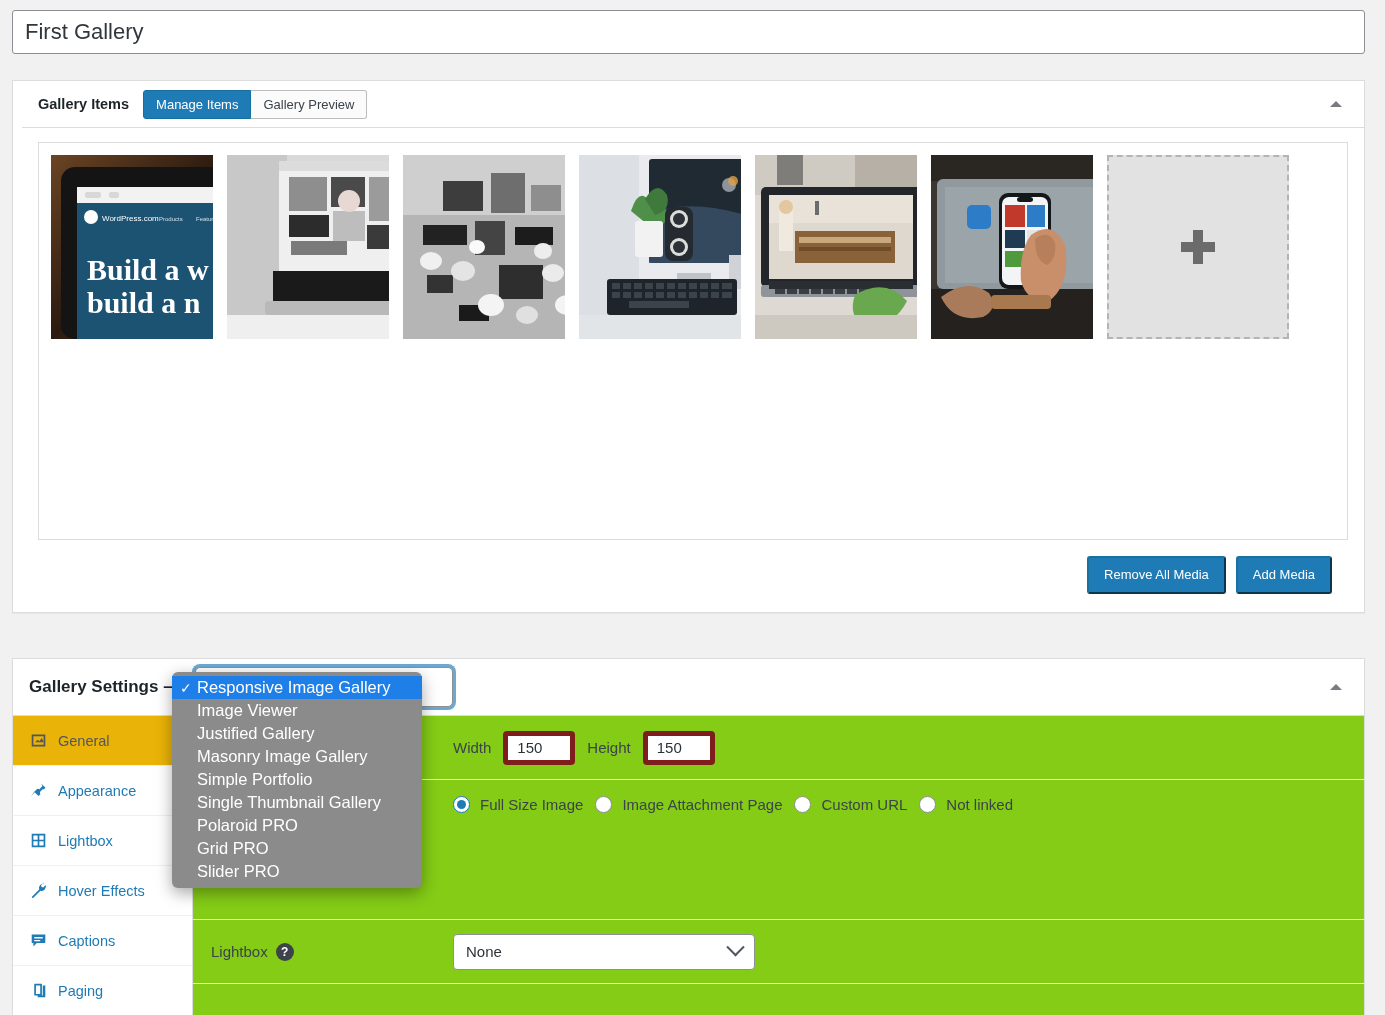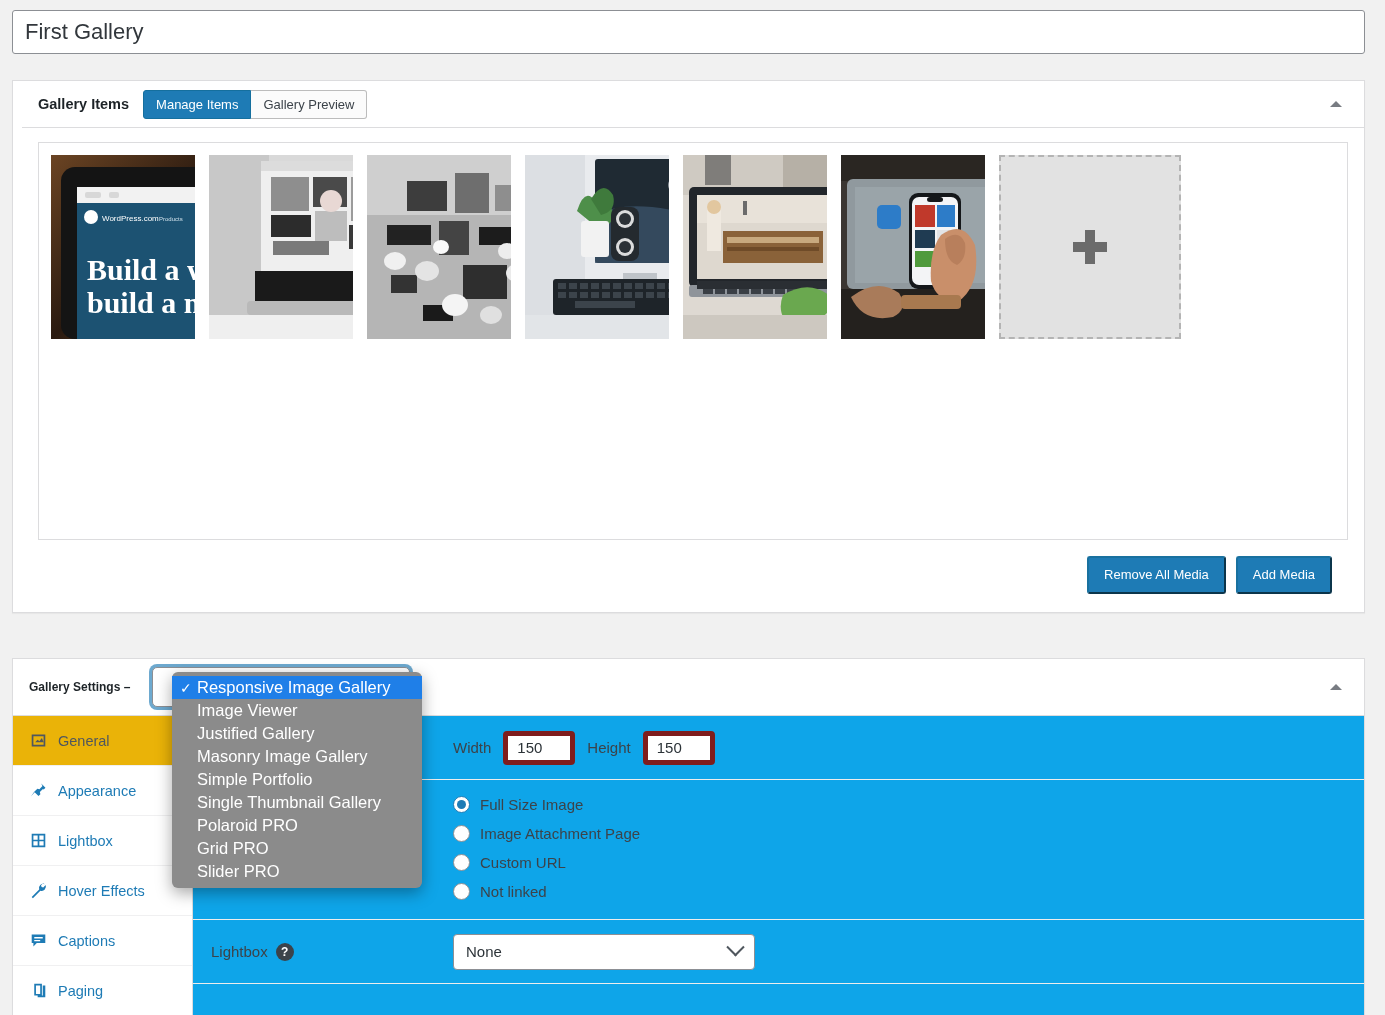--- a/index.html
+++ b/index.html
@@ -104,21 +104,21 @@
     padding: 12px;
     box-sizing: border-box;
     min-height: 398px;
   }
   .thumbs {
     display: flex;
     flex-wrap: wrap;
     gap: 14px;
   }
   .thumb {
-    width: 144px;
+    width: 162px;
     height: 184px;
     overflow: hidden;
     position: relative;
     cursor: move;
     background: #e4e4e4;
   }
 
   .add-tile {
     width: 182px;
     height: 184px;
@@ -162,21 +162,21 @@
 
   
   .settings-head {
     height: 56px;
     border-bottom: 1px solid #dcdcde;
     display: flex;
     align-items: center;
     padding: 0 14px 0 16px;
     position: relative;
   }
-  .settings-head .panel-title { font-size: 12px; }
+  .settings-head .panel-title { font-size: 17px; }
   .type-select {
     margin-left: 8px;
     position: relative;
     width: 258px;
     height: 40px;
     background: #fff;
     border: 1px solid #8c8f94;
     border-radius: 5px;
     box-shadow: 0 0 0 3px rgba(30,123,181,.65);
     box-sizing: border-box;
@@ -208,21 +208,21 @@
   .nav-item .nav-icon {
     width: 18px; height: 18px;
     display: inline-flex;
     align-items: center;
     justify-content: center;
     flex: 0 0 18px;
   }
   .nav-item.active .nav-icon svg { fill: #50575e; }
   .nav-item .nav-icon svg { fill: #1e7bb5; }
 
-  .settings-main { flex: 1; background: #0ea5e9; }
+  .settings-main { flex: 1; background: #84cc16; }
   .srow {
     display: flex;
     align-items: center;
     min-height: 64px;
     border-bottom: 1px solid #ededed;
     padding: 0 18px;
     box-sizing: border-box;
   }
   .srow.tall { min-height: 140px; align-items: flex-start; padding-top: 14px; }
   .slabel {
@@ -254,21 +254,21 @@
     height: 34px;
     border: 5px solid #7f1d1d;
     border-radius: 4px;
     background: #fff;
     font-size: 15px;
     color: #2c3338;
     padding: 0 9px;
     box-sizing: border-box;
     font-family: "Liberation Sans", sans-serif;
   }
-  .radios { display: flex; flex-direction: column; gap: 12px; padding-top: 2px; }
+  .radios { display: flex; flex-direction: row; gap: 12px; padding-top: 2px; }
   .radio-row { display: flex; align-items: center; gap: 10px; cursor: pointer; }
   .radio {
     width: 17px; height: 17px;
     border-radius: 50%;
     border: 1px solid #8c8f94;
     background: #fff;
     box-sizing: border-box;
     position: relative;
     flex: 0 0 17px;
   }

